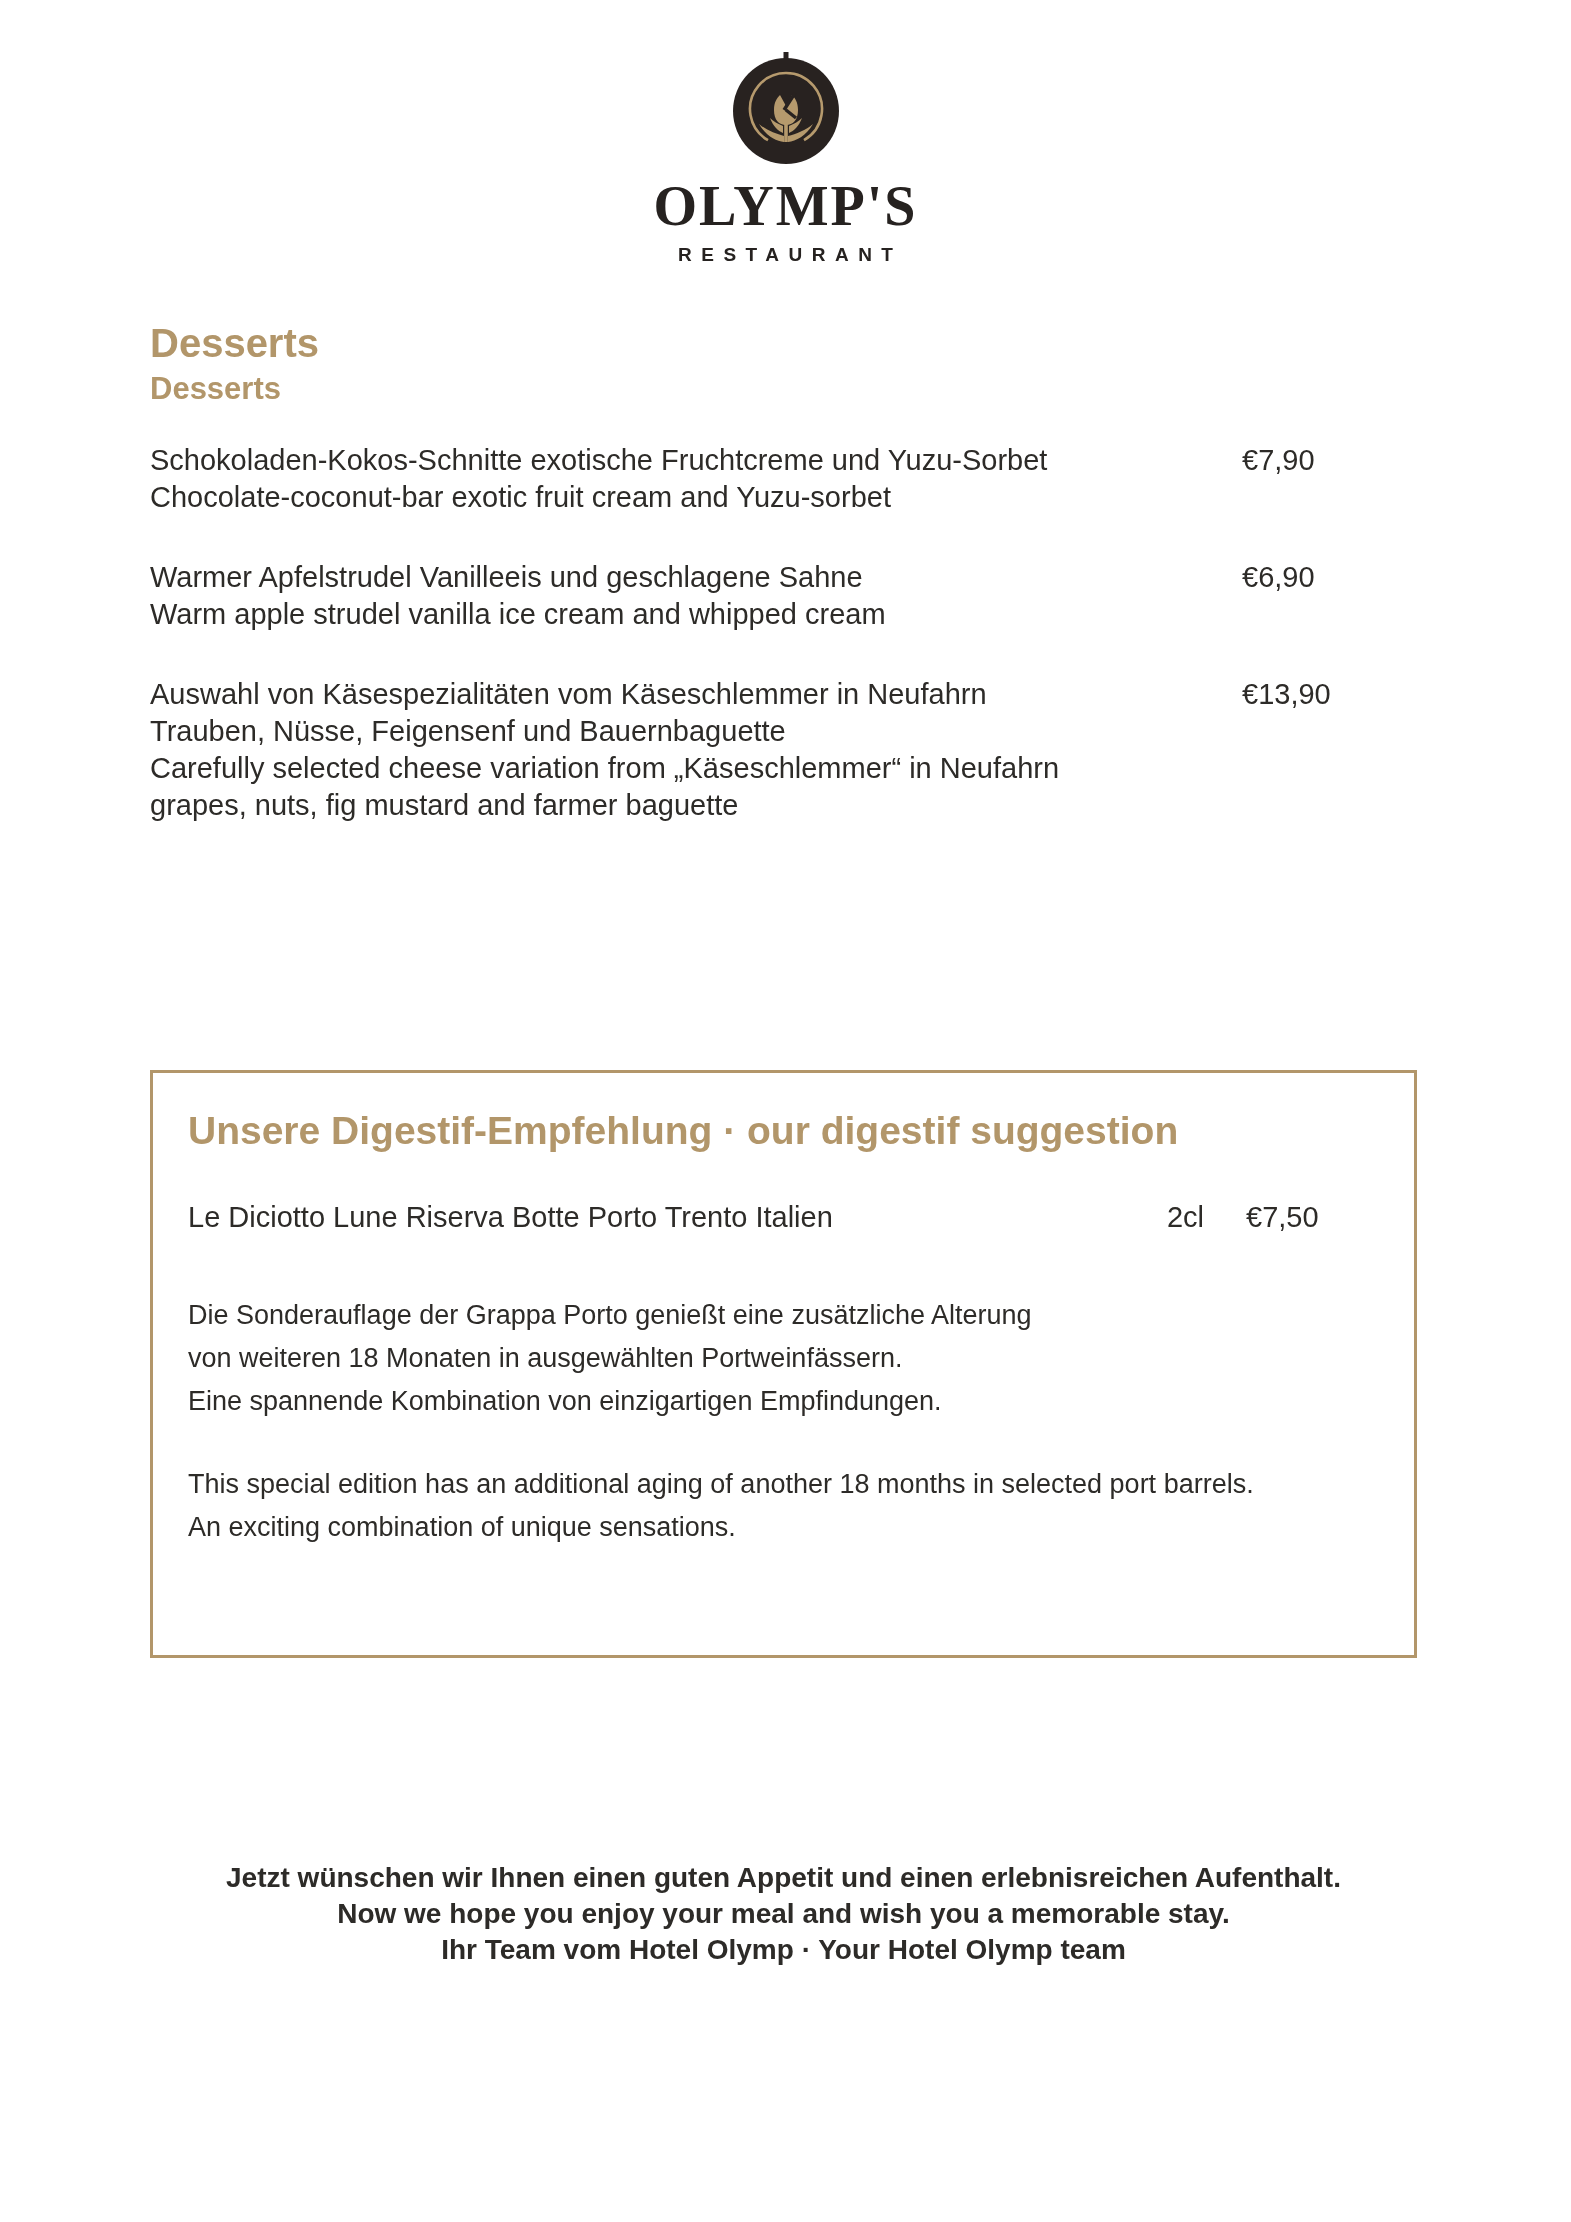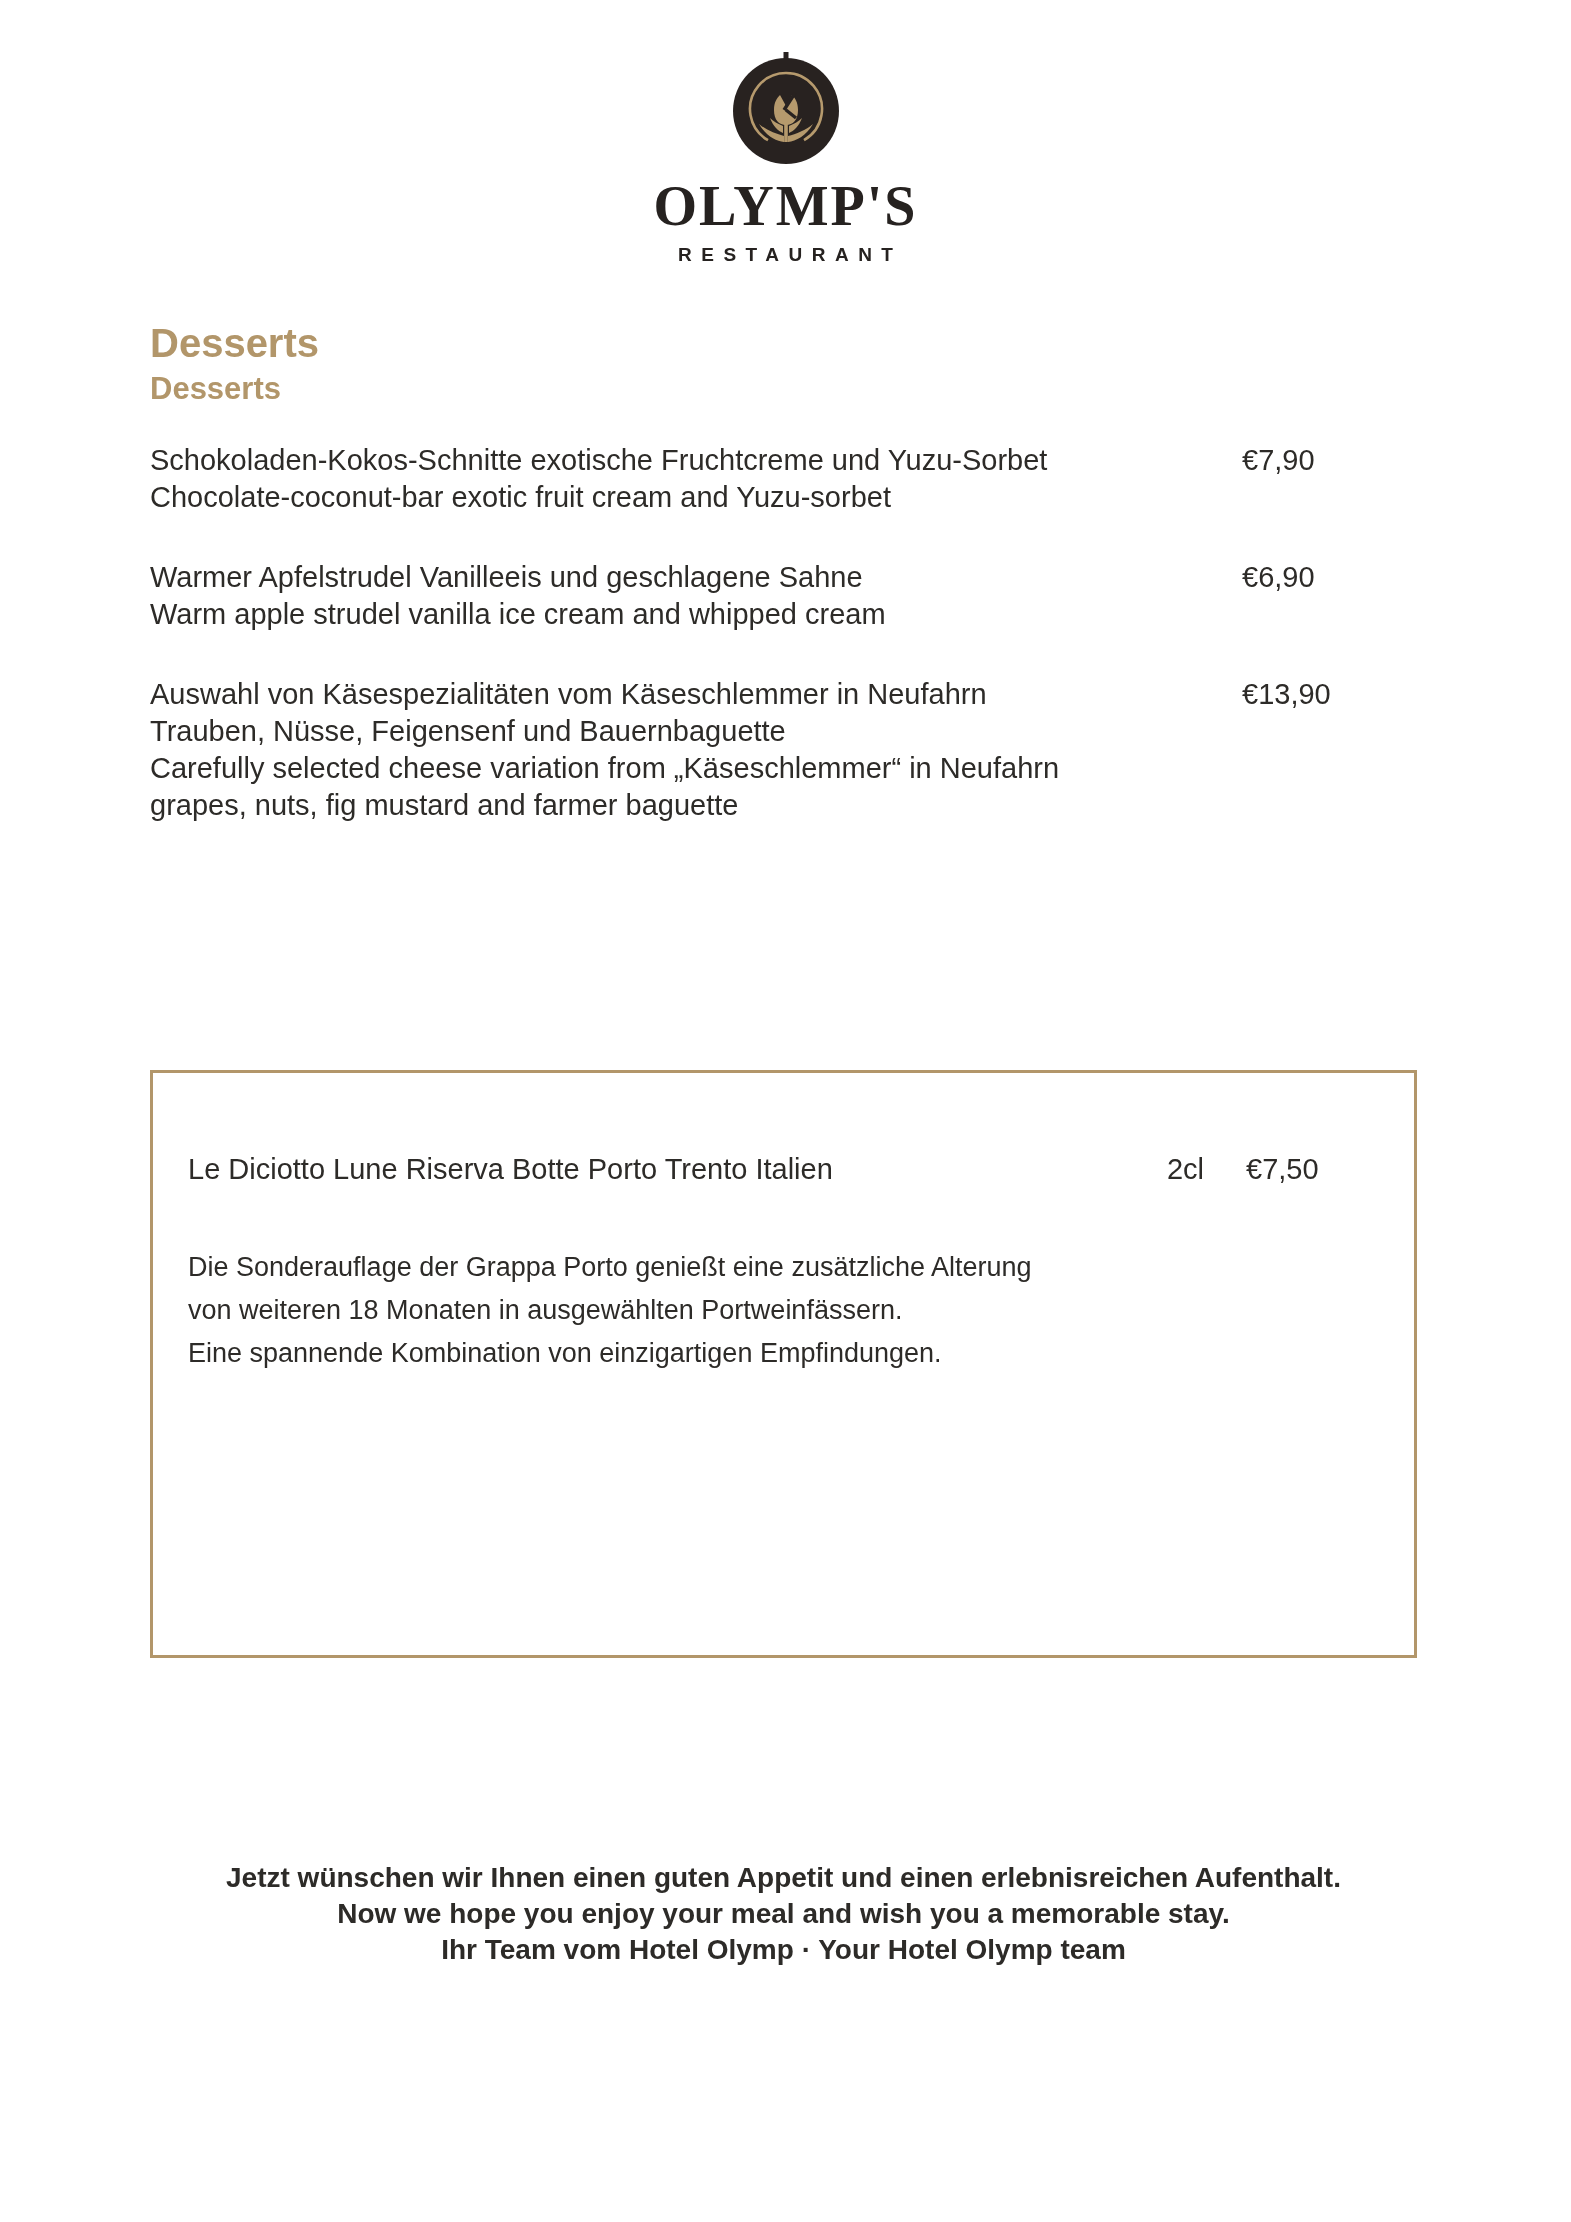--- a/index.html
+++ b/index.html
@@ -172,39 +172,44 @@
         <div>
           <span class="b">Carefully selected cheese variation</span>
           <span>from „Käseschlemmer“ in Neufahrn</span>
         </div>
         <div>grapes, nuts, fig mustard and farmer baguette</div>
       </div>
 
     </div>
 
     <div class="digestif-box">
+      <div class="digestif-title">Unsere Digestif-Empfehlung · our digestif suggestion</div>
 
       <div class="wine-row">
         <div class="wine-main">
           <span class="b">Le Diciotto Lune Riserva Botte Porto</span>
           <span>Trento Italien</span>
         </div>
         <span class="wine-vol">2cl</span>
         <div class="price">
           <span class="euro">€</span>
           <span class="amt">7,50</span>
         </div>
       </div>
 
       <div class="body-block body-de">
         <div>Die Sonderauflage der Grappa Porto genießt eine zusätzliche Alterung</div>
         <div>von weiteren 18 Monaten in ausgewählten Portweinfässern.</div>
         <div>Eine spannende Kombination von einzigartigen Empfindungen.</div>
       </div>
 
+      <div class="body-block body-en">
+        <div>This special edition has an additional aging of another 18 months in selected port barrels.</div>
+        <div>An exciting combination of unique sensations.</div>
+      </div>
     </div>
 
     <div class="footer">
       <div>Jetzt wünschen wir Ihnen einen guten Appetit und einen erlebnisreichen Aufenthalt.</div>
       <div>Now we hope you enjoy your meal and wish you a memorable stay.</div>
       <div>Ihr Team vom Hotel Olymp · Your Hotel Olymp team</div>
     </div>
 
   </div>
 </div>

